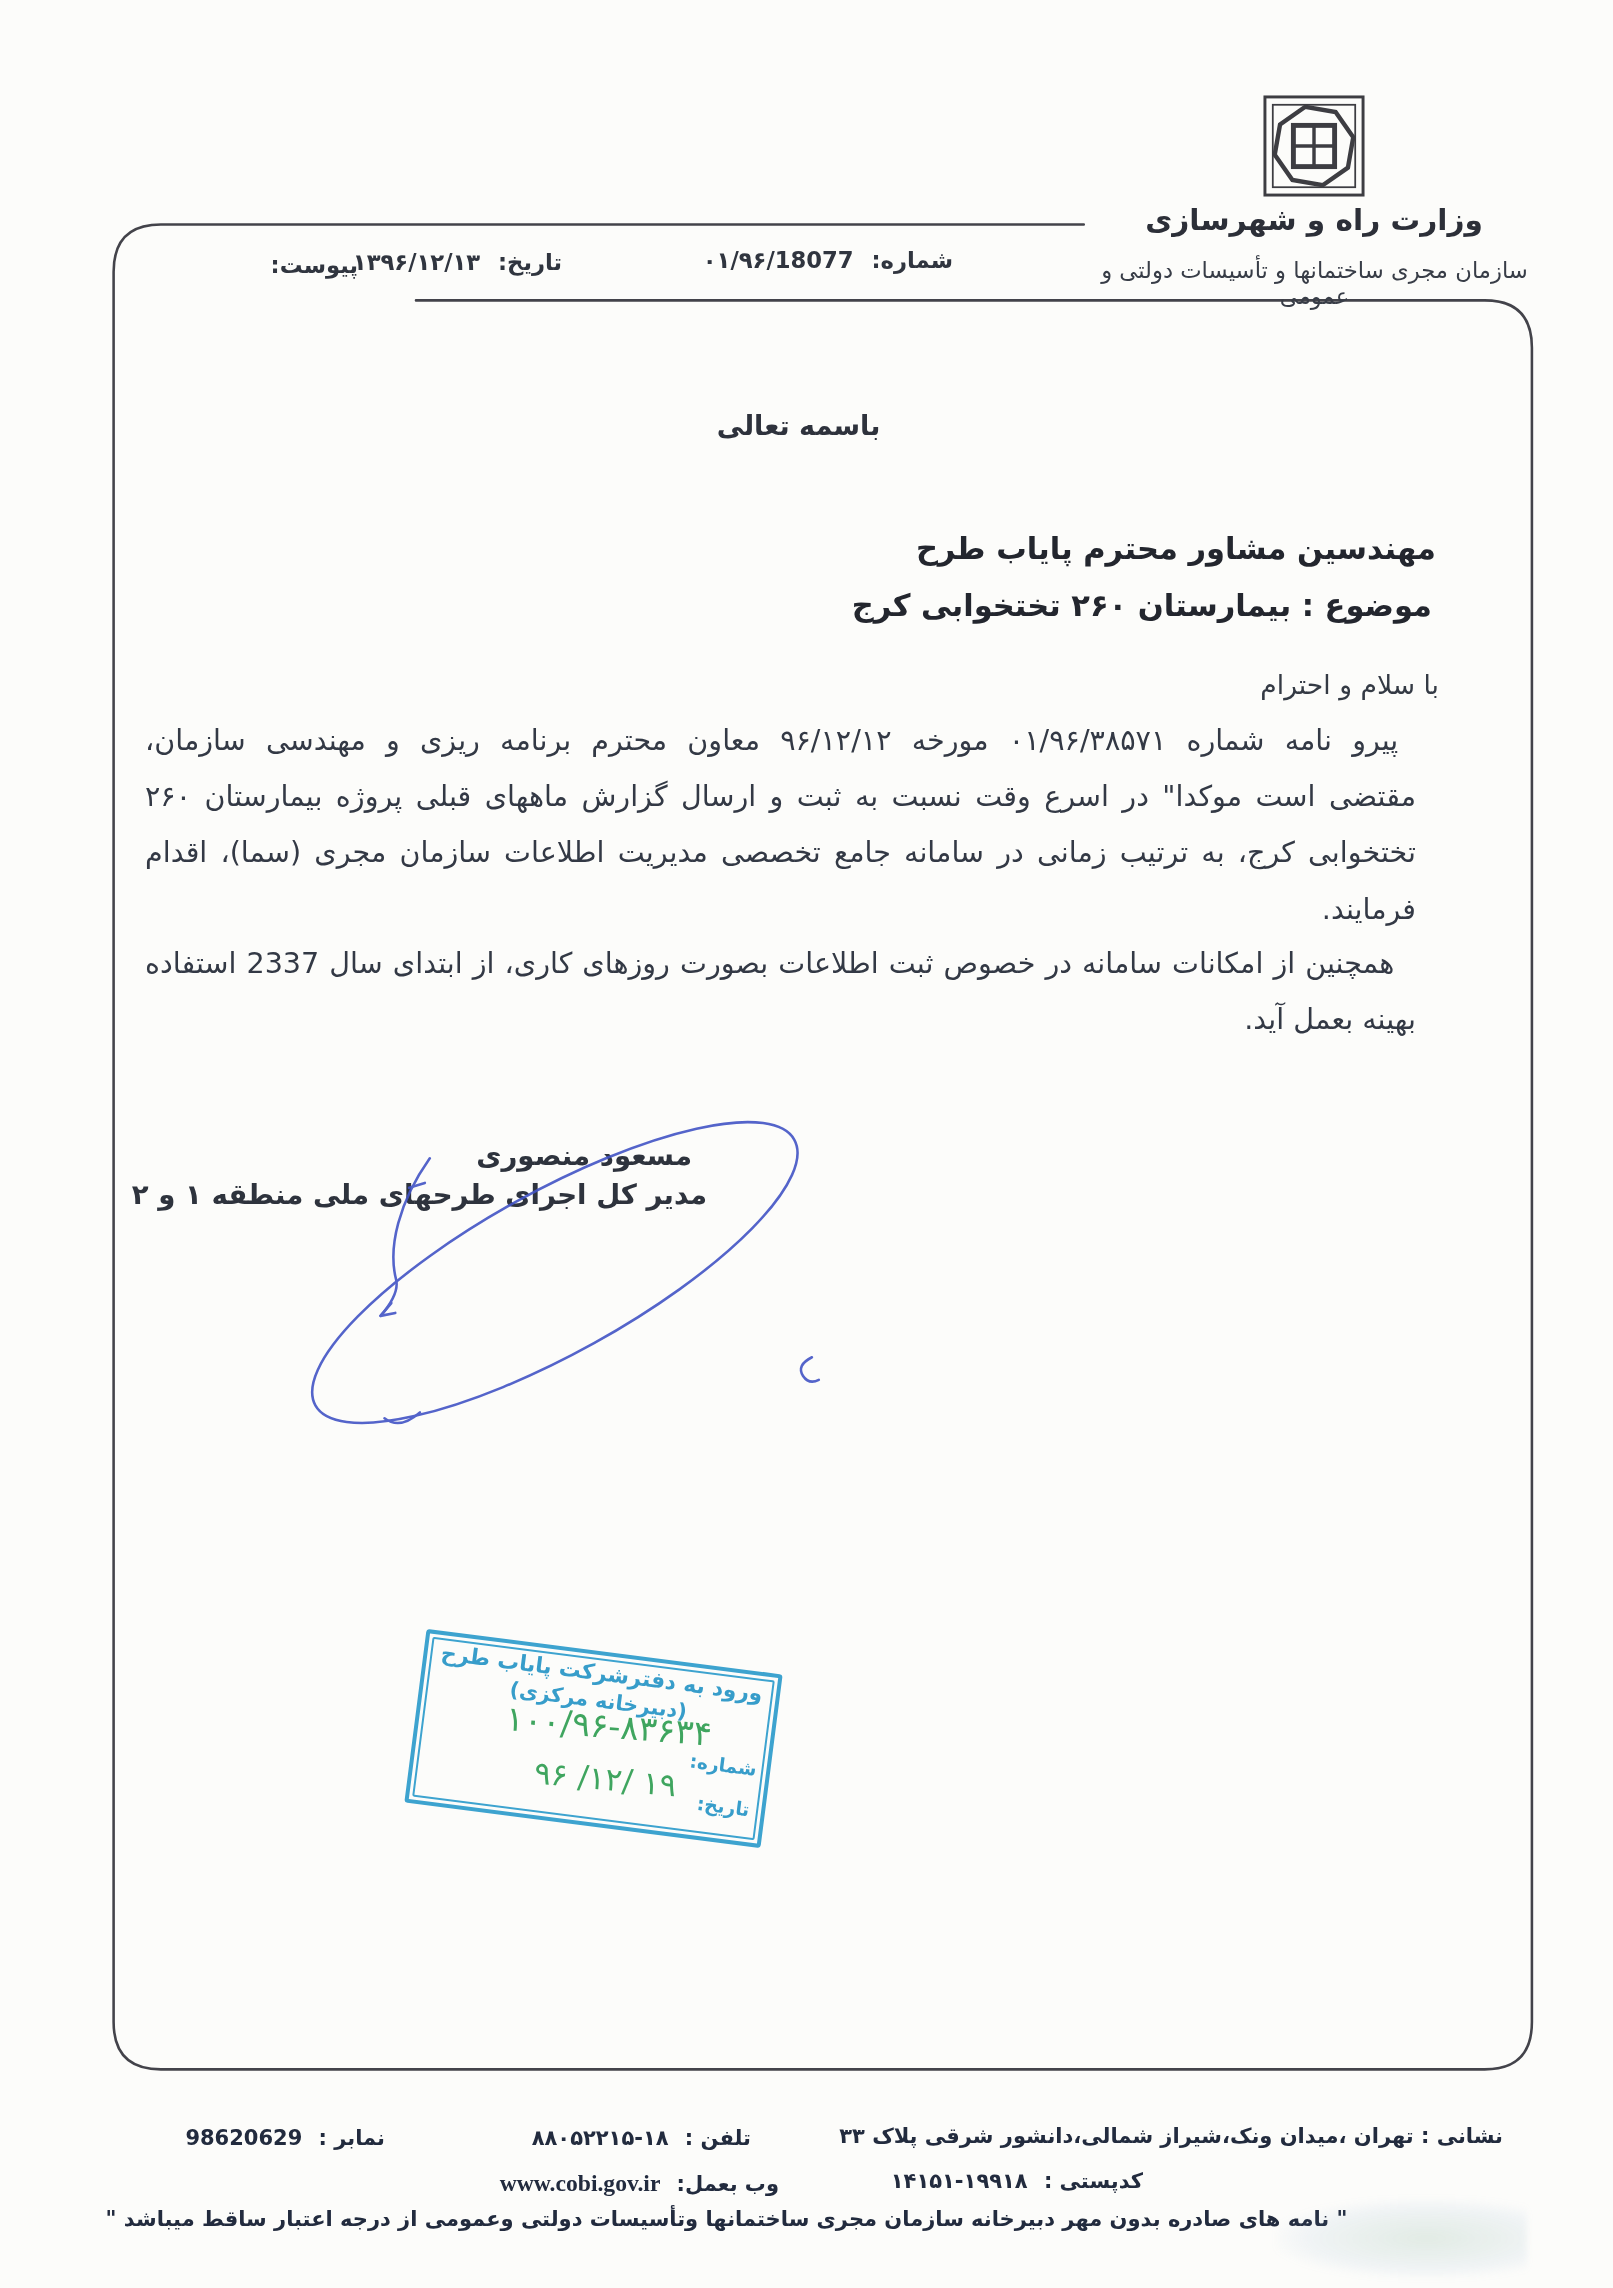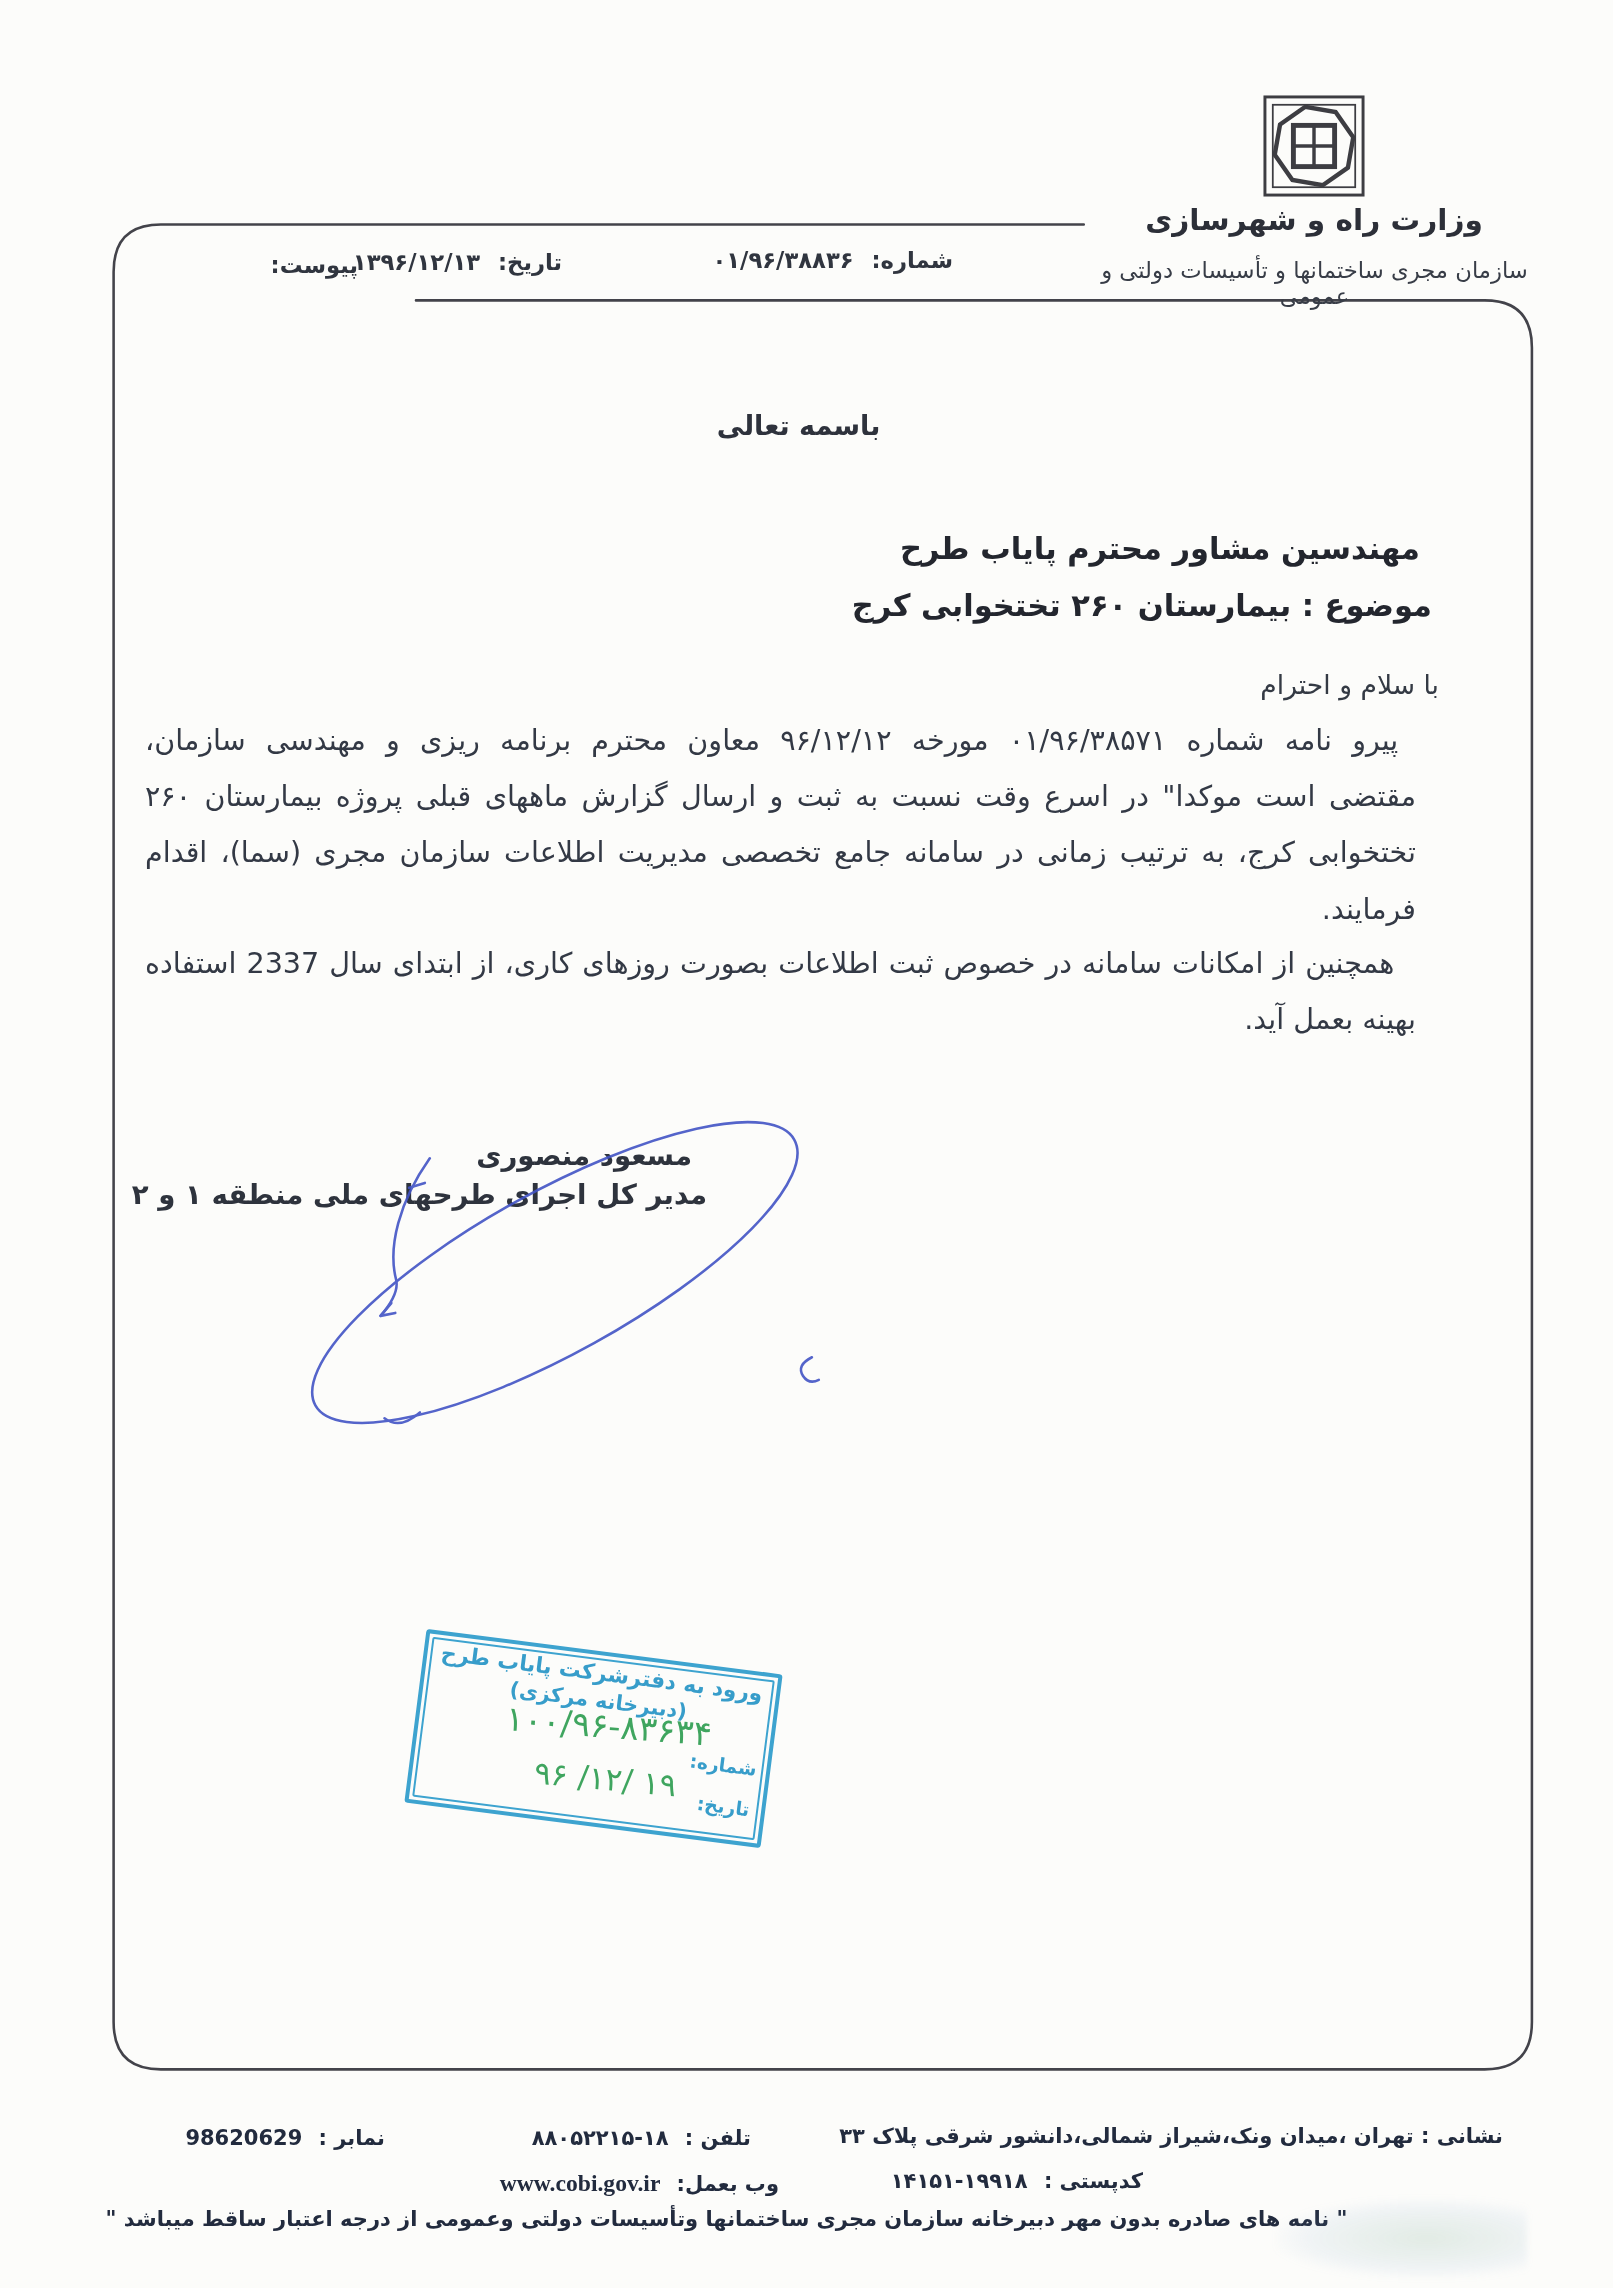--- a/index.html
+++ b/index.html
@@ -19,21 +19,21 @@
 
   .meta{font-size:22.7px;font-weight:600;color:#30353f;white-space:nowrap;}
   .meta .val{margin-right:9.9px;}
   .meta-number{top:247px;right:661px;}
   .meta-date{top:249px;right:1052px;}
   .meta-attach{top:252px;right:1256px;}
 
   .besmellah{top:410px;left:690px;width:217px;text-align:center;
     font-size:27px;font-weight:600;color:#2e323c;}
 
-  .recipient{top:531px;right:194px;font-size:30.5px;font-weight:bold;color:#23262e;}
+  .recipient{top:531px;right:178px;font-size:30.5px;font-weight:bold;color:#23262e;}
   .subject{top:588px;right:182px;font-size:30.5px;font-weight:bold;color:#23262e;}
   .salutation{top:669px;right:175px;font-size:26.6px;color:#343a44;}
 
   .bodyline{left:145px;right:198px;font-size:28.6px;line-height:41px;color:#333945;
     text-align:justify;text-align-last:justify;white-space:nowrap;}
   .bodyline.short{text-align:right;text-align-last:right;}
   .bl-0{top:720px;padding-right:17.7px;}
   .bl-1{top:776px;}
   .bl-2{top:832px;}
   .bl-3{top:889px;}
@@ -91,21 +91,21 @@
       <rect x="32" y="32" width="42" height="42" stroke-width="5"></rect>
       <path d="M53 32 V74 M32 53 H74" stroke-width="3.5"></path>
     </g>
   </svg>
 
   <div class="abs ministry-title">وزارت راه و شهرسازی</div>
   <div class="abs org-subtitle">سازمان مجری ساختمانها و تأسیسات دولتی و عمومی</div>
 
   <div class="abs meta meta-number">
     <span>شماره:</span>
-    <span class="val">۰۱/۹۶/۳۸۸۳۶</span>
+    <span class="val">۰۱/۹۶/18077</span>
   </div>
   <div class="abs meta meta-date">
     <span>تاریخ:</span>
     <span class="val">۱۳۹۶/۱۲/۱۳</span>
   </div>
   <div class="abs meta meta-attach">
     <span>پیوست:</span>
   </div>
 
   <div class="abs besmellah">باسمه تعالی</div>

